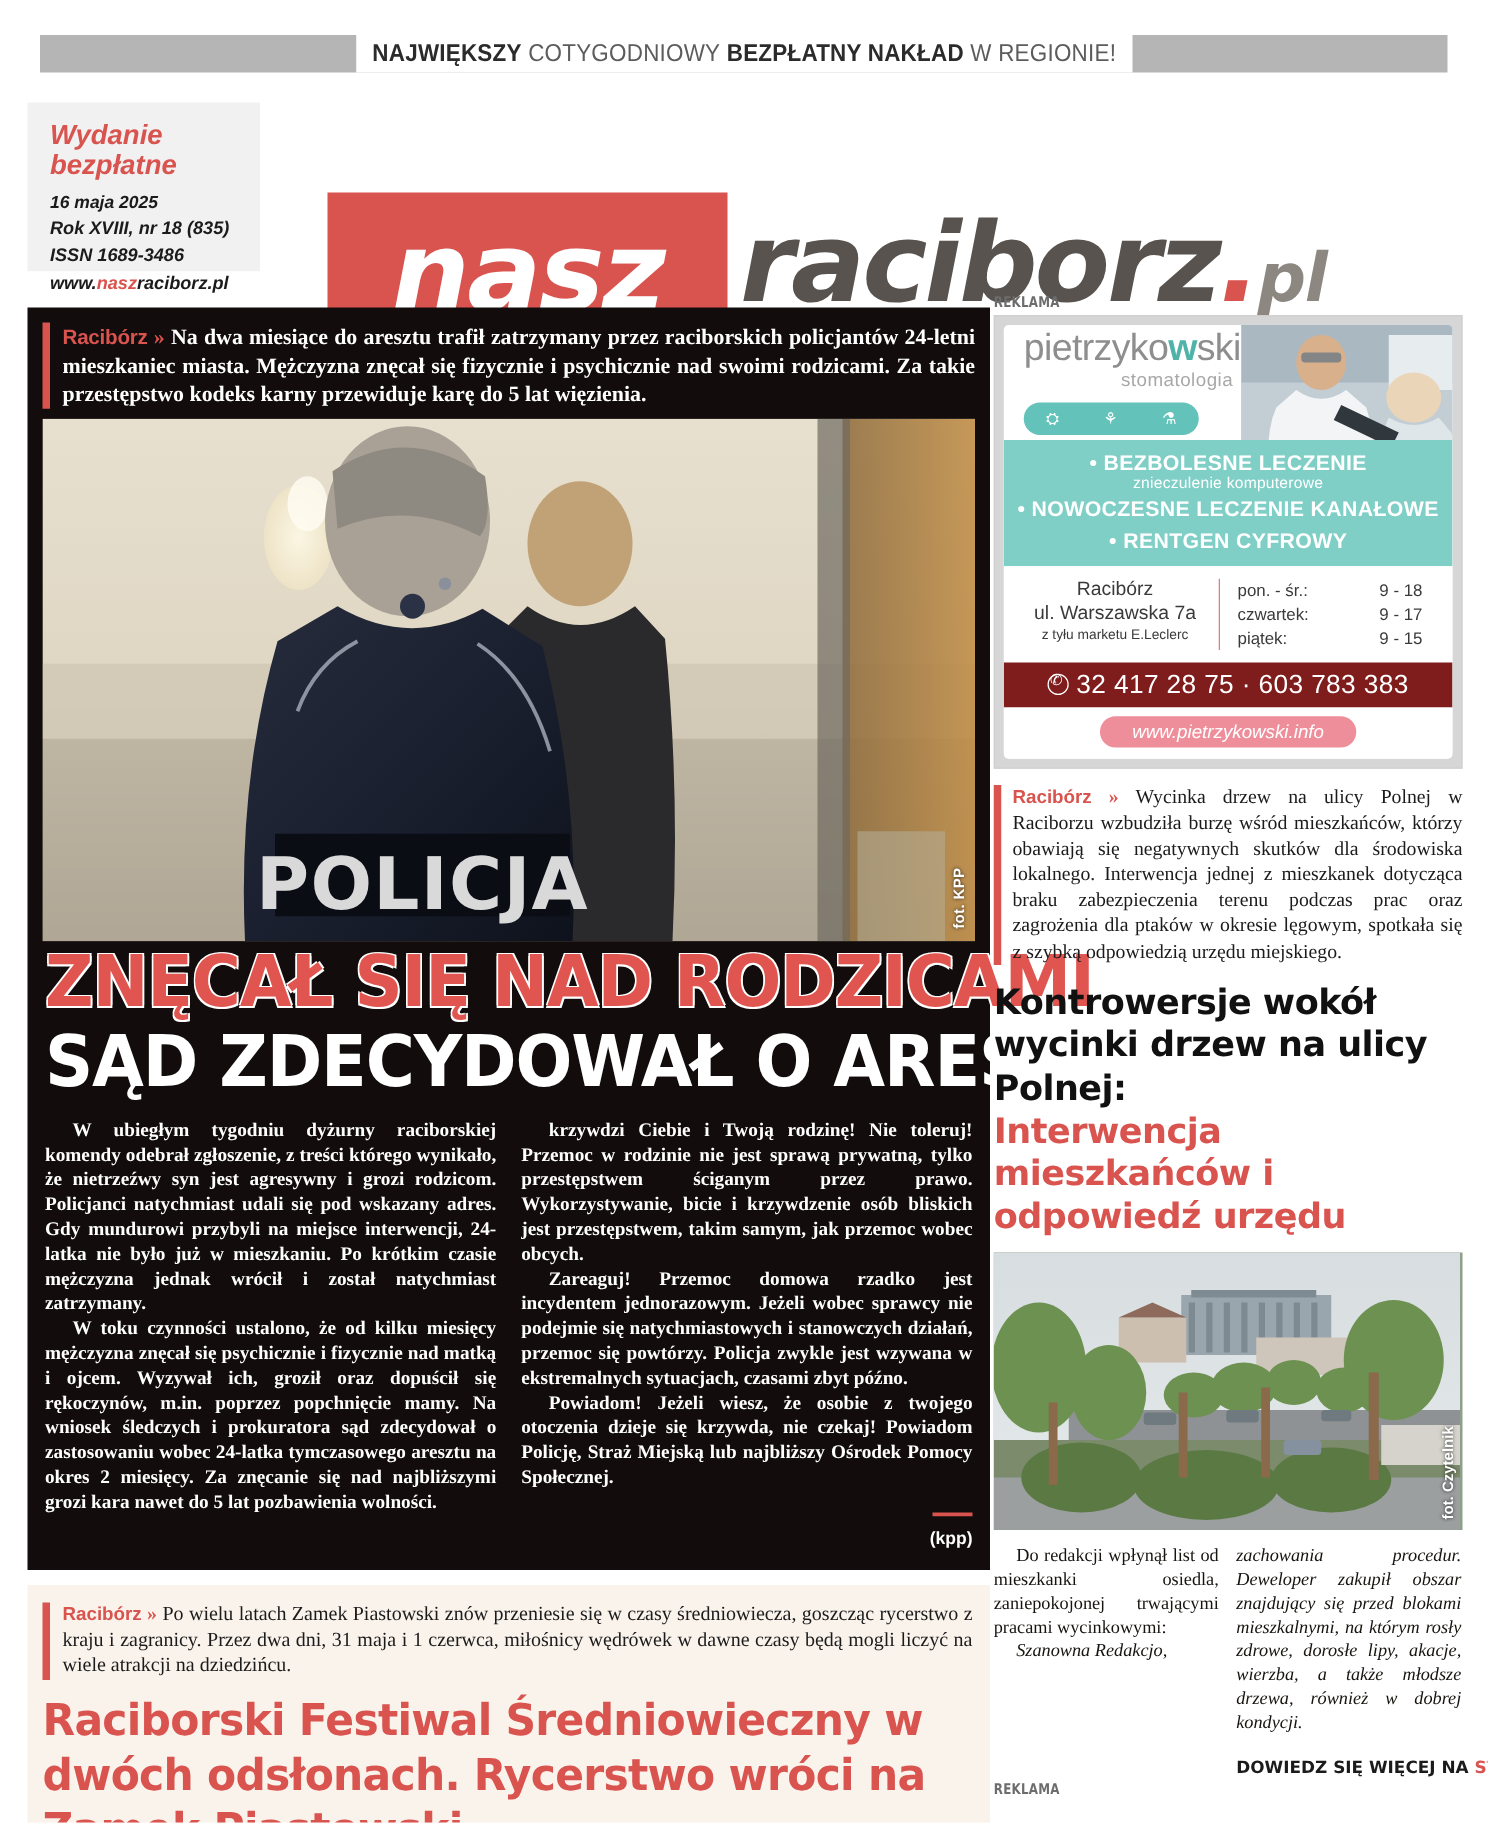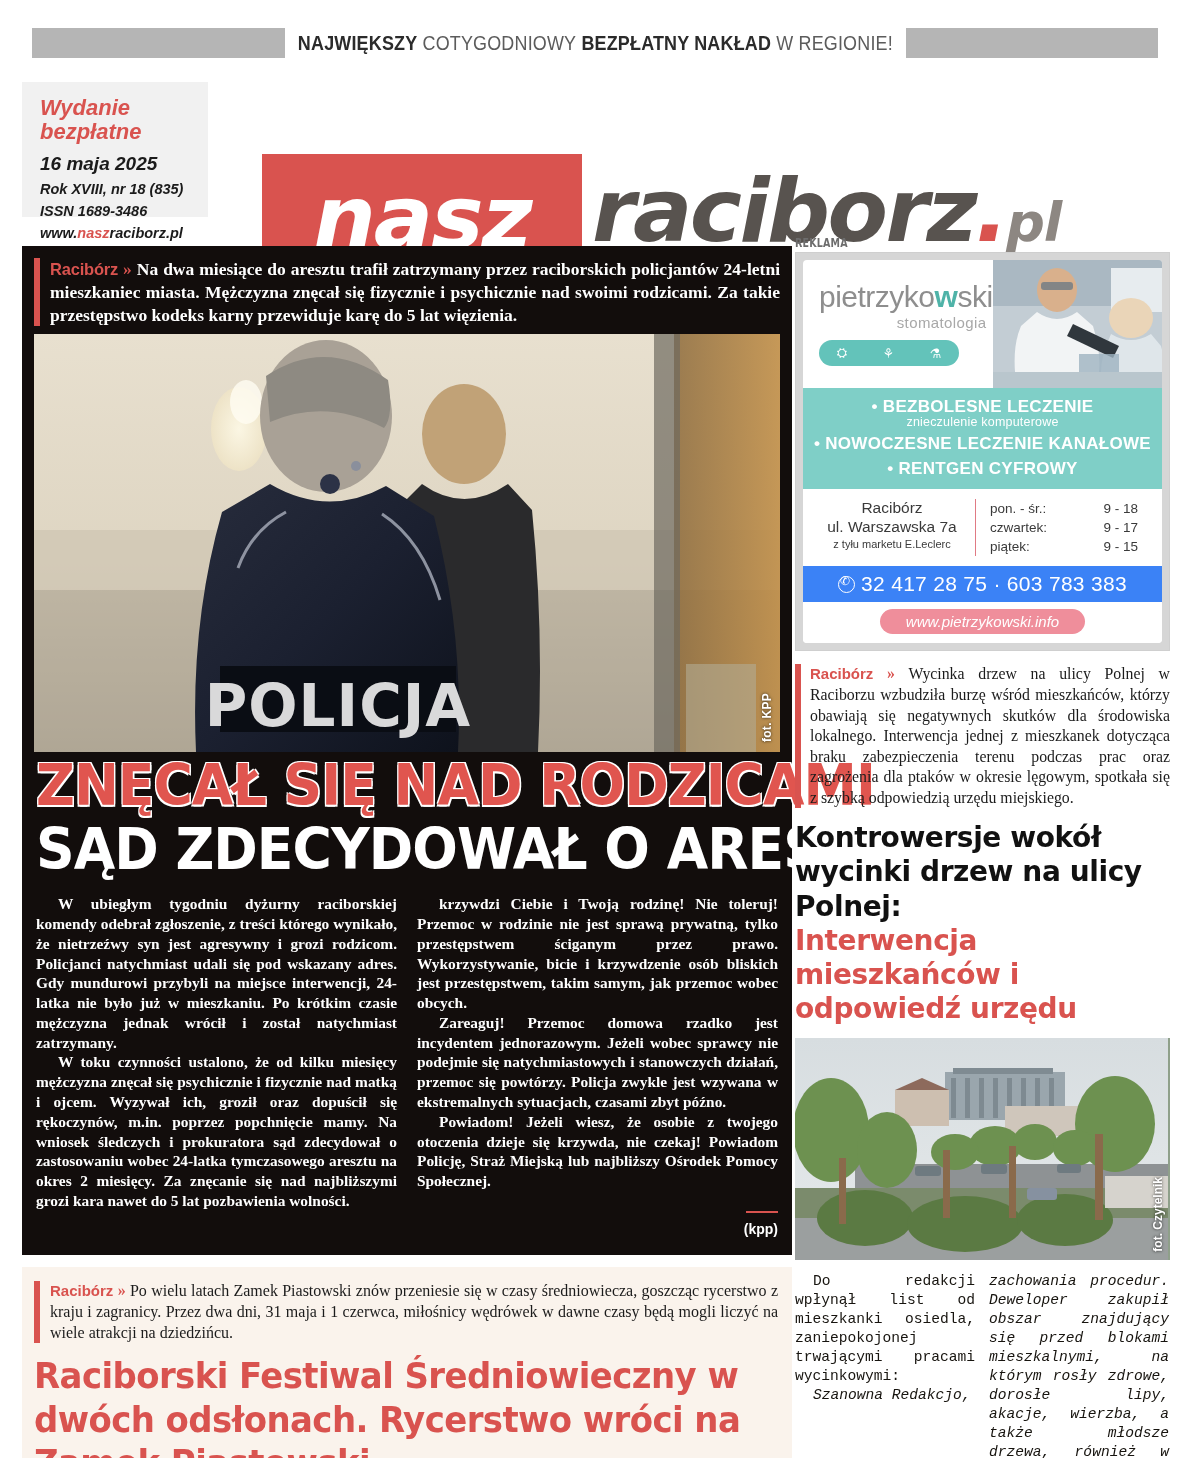--- a/index.html
+++ b/index.html
@@ -26,21 +26,21 @@
   .strap-inner span { font-weight: 400; color:#5c5c5c; }
 
   
   .masthead { position:absolute; left:0; top:72px; width:1190px; height:160px; }
   .edition-box {
     position:absolute; left:22px; top:10px; width:186px; height:135px;
     background:#f1f1f1; padding: 14px 0 0 18px;
     font-family:"Liberation Sans", sans-serif; font-style: italic;
   }
   .ed-free { color:#d9534f; font-weight:700; font-size:22px; line-height:1.08; }
-  .ed-date { color:#1b1b1b; font-weight:700; font-size:19px; margin-top:9px; }
+  .ed-date { color:#1b1b1b; font-weight:700; font-size:14px; margin-top:9px; }
   .ed-line { color:#1b1b1b; font-weight:700; font-size:14.5px; margin-top:6px; }
   .ed-www .hl { color:#d9534f; }
 
   .logo-red {
     position:absolute; left:262px; top:82px; width:320px; height:128px;
     background:#d9534f;
   }
   .logo-nasz {
     position:absolute; left:262px; top:82px; width:320px; height:128px;
     display:flex; align-items:center; justify-content:center;
@@ -135,21 +135,21 @@
 
   
   .reklama {
     font-family:"DejaVu Sans", sans-serif; font-weight:700; font-size:9.5px;
     color:#6d6d6d; letter-spacing:.2px; margin-bottom:3px;
     transform: scaleY(1.25); transform-origin:left bottom;
   }
 
   .ad1 { border:1px solid #cfcfcf; background:#d6d6d6; padding:7px; }
   .ad1-inner { background:#fff; border-radius:4px; overflow:hidden; }
-  .ad1-top { display:flex; height:128px; }
+  .ad1-top { display:flex; height:92px; }
   .ad1-logo { flex:1 1 auto; display:flex; flex-direction:column; justify-content:center; padding-left:16px; }
   .pz-word {
     font-family:"Liberation Sans", sans-serif; font-size:30px; color:#8e8e8e; letter-spacing:-.5px;
     line-height:1;
   }
   .pz-word .wmark { color:#4fb3a8; font-weight:700; }
   .pz-sub {
     font-family:"Liberation Sans", sans-serif; font-size:15px; color:#a8a8a8;
     letter-spacing:.4px; text-align:right; padding-right:6px; margin-top:2px;
   }
@@ -168,21 +168,21 @@
   .band-l2 { font-size:17px; font-weight:700; letter-spacing:.3px; margin-top:5px; }
   .band-l3 { font-size:17px; font-weight:700; letter-spacing:.3px; margin-top:5px; }
   .ad1-info { display:flex; background:#fff; padding:10px 6px 10px 6px; }
   .ad1-addr { flex:1; text-align:center; font-family:"Liberation Sans", sans-serif; color:#3a3a3a; border-right:1.5px solid #e07a84; }
   .ad1-addr .a1 { font-size:15.5px; }
   .ad1-addr .a2 { font-size:15.5px; margin-top:1px; }
   .ad1-addr .a3 { font-size:11px; margin-top:2px; }
   .ad1-hours { flex:1; font-family:"Liberation Sans", sans-serif; color:#3a3a3a; font-size:13.5px; padding-left:14px; }
   .ad1-hours .row { display:flex; justify-content:space-between; padding-right:18px; line-height:1.42; }
   .ad1-phone {
-    background:#3b82f6; color:#fff; text-align:center; padding:6px 0;
+    background:#7f1d1d; color:#fff; text-align:center; padding:6px 0;
     font-family:"Liberation Sans", sans-serif; font-size:21px; letter-spacing:.3px;
   }
   .ad1-phone .ph-ic { display:inline-block; width:17px; height:17px; border:1.7px solid #fff; border-radius:50%; position:relative; vertical-align:-2px; margin-right:6px; }
   .ad1-phone .ph-ic::after { content:"✆"; position:absolute; left:1px; top:-3px; font-size:12px; }
   .ad1-url-wrap { background:#fff; text-align:center; padding:7px 0 9px 0; }
   .ad1-url {
     display:inline-block; background:#ef8e9b; color:#fff; border-radius:14px;
     padding:4px 26px; font-family:"Liberation Sans", sans-serif; font-size:15px;font-style:italic;
   }
 
@@ -201,21 +201,21 @@
   .tree-photo { position:relative; width:100%; height:222px; margin-top:12px; overflow:hidden; background:#8fa08a; }
   .tree-credit {
     position:absolute; right:5px; bottom:8px;
     writing-mode: vertical-rl; transform: rotate(180deg);
     color:#fff; font-family:"Liberation Sans", sans-serif; font-weight:700; font-size:12px;
     text-shadow:0 0 3px rgba(0,0,0,.8);
   }
 
   .r-body { display:flex; gap:14px; margin-top:12px; }
   .r-body .col { width:180px; }
-  .r-body .t { font-family:Liberation Mono, monospace; font-size:14.6px; line-height:1.30; color:#17140f; text-align:justify; }
+  .r-body .t { font-family:Liberation Serif, serif; font-size:14.6px; line-height:1.30; color:#17140f; text-align:justify; }
   .r-body .t p { text-indent:18px; margin:0; }
   .r-body .t p.ital, .r-body .t p i { font-style:italic; }
   .r-more { font-family:"DejaVu Sans", sans-serif; font-weight:700; font-size:13.5px; color:#1b1b1b; text-align:right; margin-top:18px; white-space:nowrap; }
   .r-more .pg { color:#d9534f; }
 </style>
 </head>
 <body>
 
 <div class="page">
 

